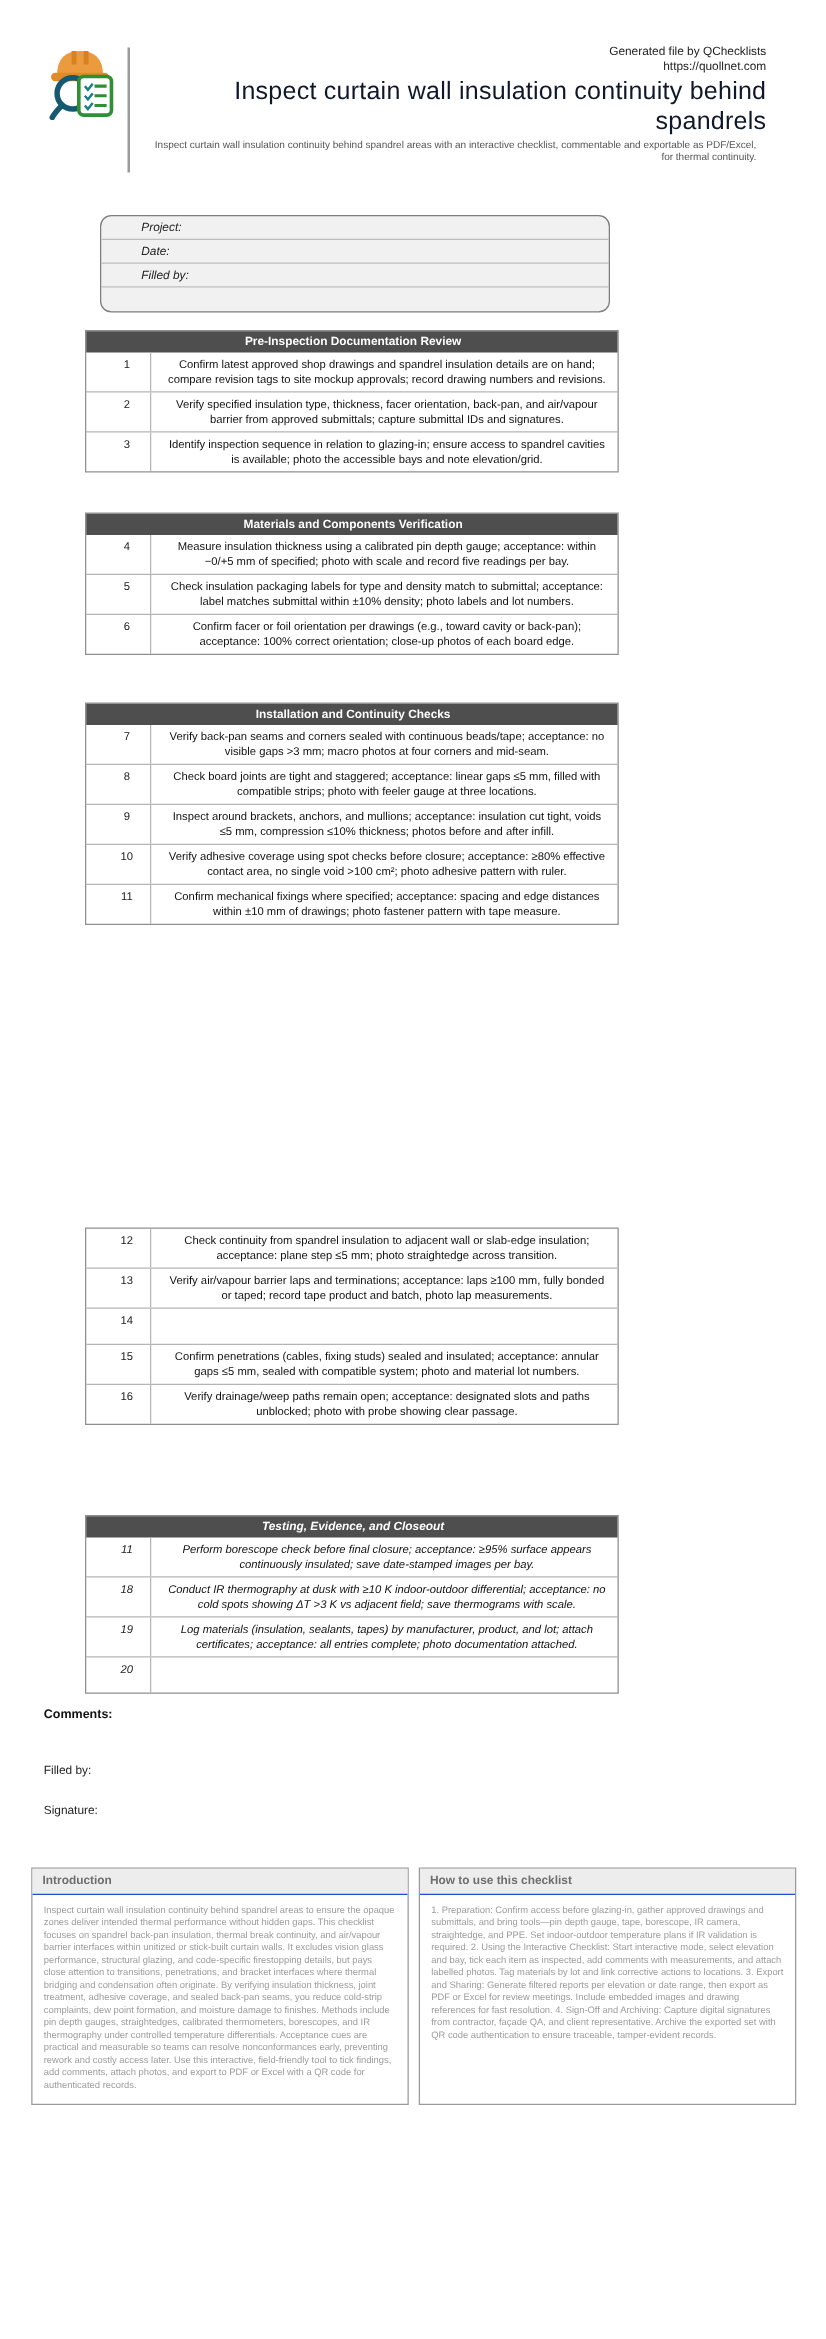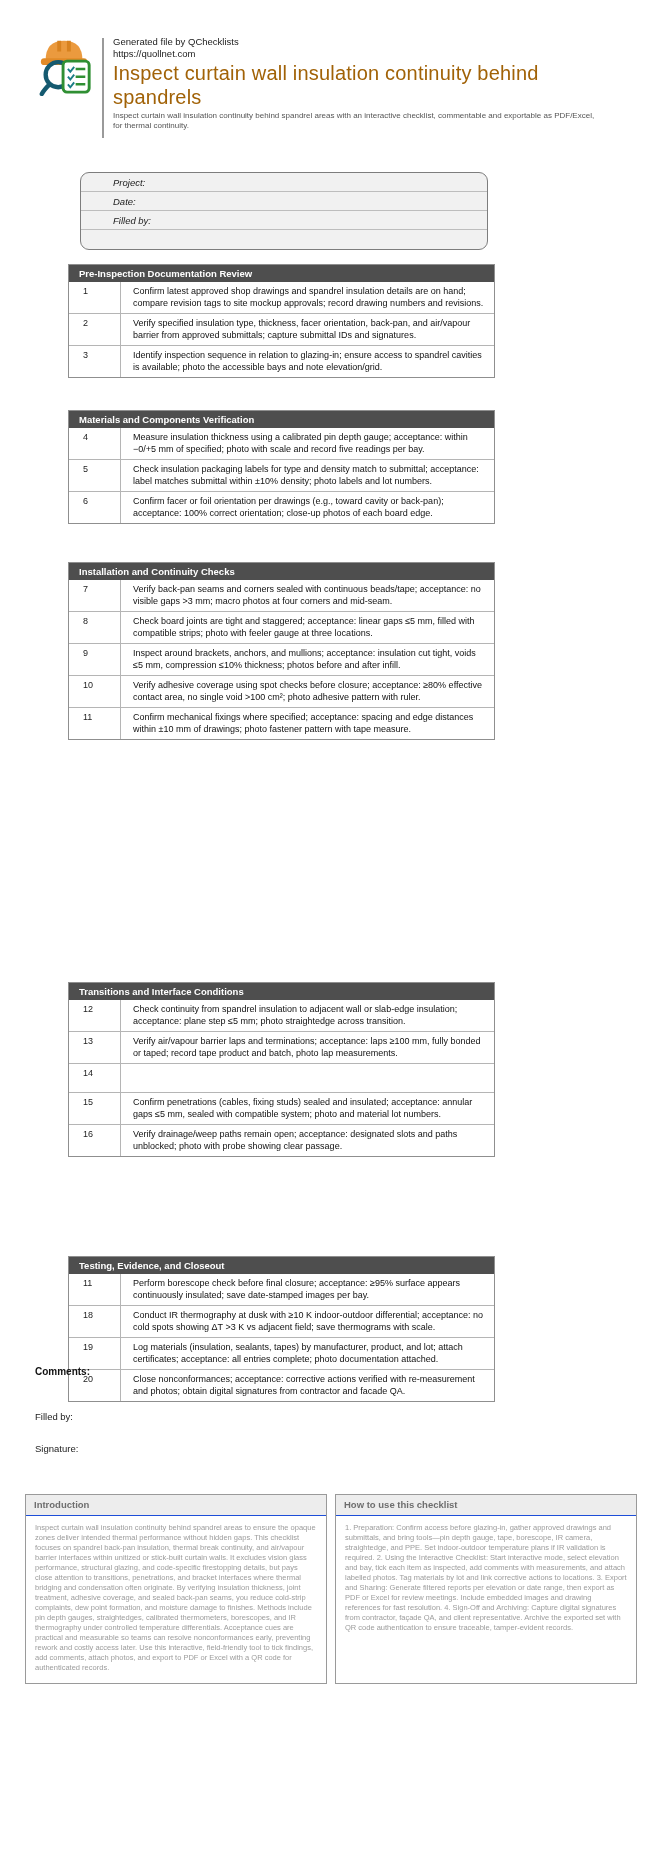--- a/index.html
+++ b/index.html
@@ -3,36 +3,36 @@
 <meta charset="utf-8">
 <style>
   html,body{margin:0;padding:0;background:#ffffff;}
   body{width:661px;height:1871px;position:relative;font-family:"Liberation Sans",sans-serif;color:#1a1a1a;}
   .page{position:absolute;inset:0;background:#fff;}
 
   
   .header{position:absolute;left:36px;top:36px;display:flex;align-items:flex-start;}
   .logo{width:58px;height:60px;flex:0 0 auto;}
   .hdr-divider{width:2px;background:#9a9a9a;height:100px;margin:2px 9px 0 8px;}
-  .header-text{width:500px;}
+  .header-text{width:500px;text-align:right;}
   .gen-line{font-size:9.5px;line-height:11.5px;color:#222;}
   .gen-line.url{color:#222;text-decoration:none;cursor:pointer;}
-  h1.title{font-size:20px;line-height:23.5px;font-weight:400;margin:3px 0 2px 0;color:#a16207;letter-spacing:.2px;}
+  h1.title{font-size:20px;line-height:23.5px;font-weight:400;margin:3px 0 2px 0;color:#0f172a;letter-spacing:.2px;}
   .subtitle{font-size:8px;line-height:10px;color:#555;margin:0;width:492px;}
 
   
   .form-box{position:absolute;left:80px;top:172px;width:406px;height:76px;background:#f1f1f1;
             border:1.5px solid #7d7d7d;border-radius:9px;overflow:hidden;}
   .form-row{height:18px;border-bottom:1px solid #bdbdbd;display:flex;align-items:center;
             padding-left:32px;font-size:9.5px;color:#222;font-style:italic;}
   .form-row:last-child{border-bottom:none;}
 
   
-  .check-table{position:absolute;left:68px;width:425px;border:1px solid #8f8f8f;background:#fff;}
-  .sec-0{top:264px;} .sec-1{top:410px;} .sec-2{top:562px;} .sec-3{top:982px;} .sec-4{top:1256px;}
+  .check-table{position:absolute;left:68px;width:425px;border:1px solid #8f8f8f;background:#fff;text-align:center;}
+  .sec-0{top:264px;} .sec-1{top:410px;} .sec-2{top:562px;} .sec-3{top:982px;} .sec-4{top:1212px;font-style:italic;}
   .sec-header{background:#4e4e4e;color:#fff;font-size:9.5px;font-weight:bold;
               padding:3px 8px 3px 10px;line-height:11px;}
   .row{display:flex;border-bottom:1px solid #b5b5b5;min-height:28px;}
   .row:last-child{border-bottom:none;}
   .num{width:52px;flex:0 0 auto;border-right:1px solid #b5b5b5;font-size:9px;
        padding:4px 0 0 14px;box-sizing:border-box;color:#222;}
   .txt{flex:1;font-size:9px;line-height:11.5px;padding:4px 8px 4px 12px;color:#111;}
 
   
   .comments-label{position:absolute;left:35px;top:1366px;font-size:10px;font-weight:bold;color:#111;}
@@ -143,21 +143,20 @@
             <div class="num">10</div>
             <div class="txt">Verify adhesive coverage using spot checks before closure; acceptance: ≥80% effective contact area, no single void &gt;100 cm²; photo adhesive pattern with ruler.</div>
           </div>
           <div class="row">
             <div class="num">11</div>
             <div class="txt">Confirm mechanical fixings where specified; acceptance: spacing and edge distances within ±10 mm of drawings; photo fastener pattern with tape measure.</div>
           </div>
         </div>
     </section>
       <section class="check-table sec-3">
-      <div class="sec-header">Transitions and Interface Conditions</div>
       <div class="sec-rows">
           <div class="row">
             <div class="num">12</div>
             <div class="txt">Check continuity from spandrel insulation to adjacent wall or slab-edge insulation; acceptance: plane step ≤5 mm; photo straightedge across transition.</div>
           </div>
           <div class="row">
             <div class="num">13</div>
             <div class="txt">Verify air/vapour barrier laps and terminations; acceptance: laps ≥100 mm, fully bonded or taped; record tape product and batch, photo lap measurements.</div>
           </div>
           <div class="row">
@@ -183,21 +182,20 @@
           <div class="row">
             <div class="num">18</div>
             <div class="txt">Conduct IR thermography at dusk with ≥10 K indoor-outdoor differential; acceptance: no cold spots showing ΔT &gt;3 K vs adjacent field; save thermograms with scale.</div>
           </div>
           <div class="row">
             <div class="num">19</div>
             <div class="txt">Log materials (insulation, sealants, tapes) by manufacturer, product, and lot; attach certificates; acceptance: all entries complete; photo documentation attached.</div>
           </div>
           <div class="row">
             <div class="num">20</div>
-            <div class="txt">Close nonconformances; acceptance: corrective actions verified with re-measurement and photos; obtain digital signatures from contractor and facade QA.</div>
           </div>
         </div>
     </section>
     </div>
 
   <div class="comments-label">Comments:</div>
   <div class="filledby-label">Filled by:</div>
   <div class="signature-label">Signature:</div>
 
   <div class="info-row">

